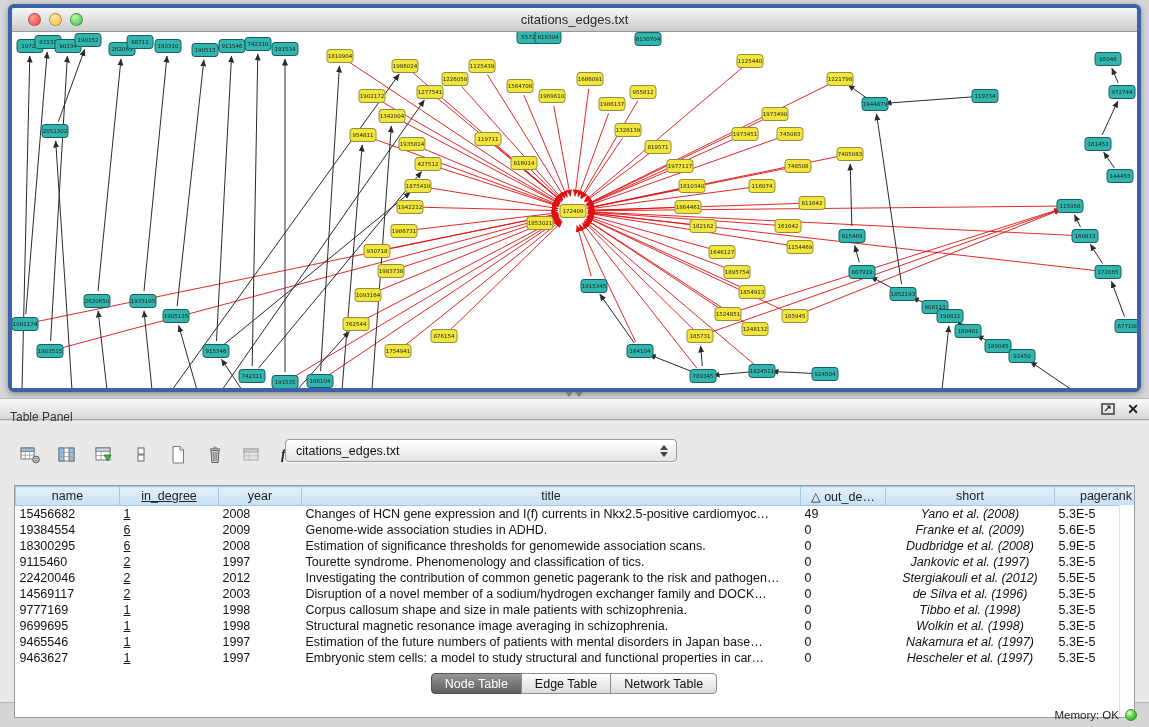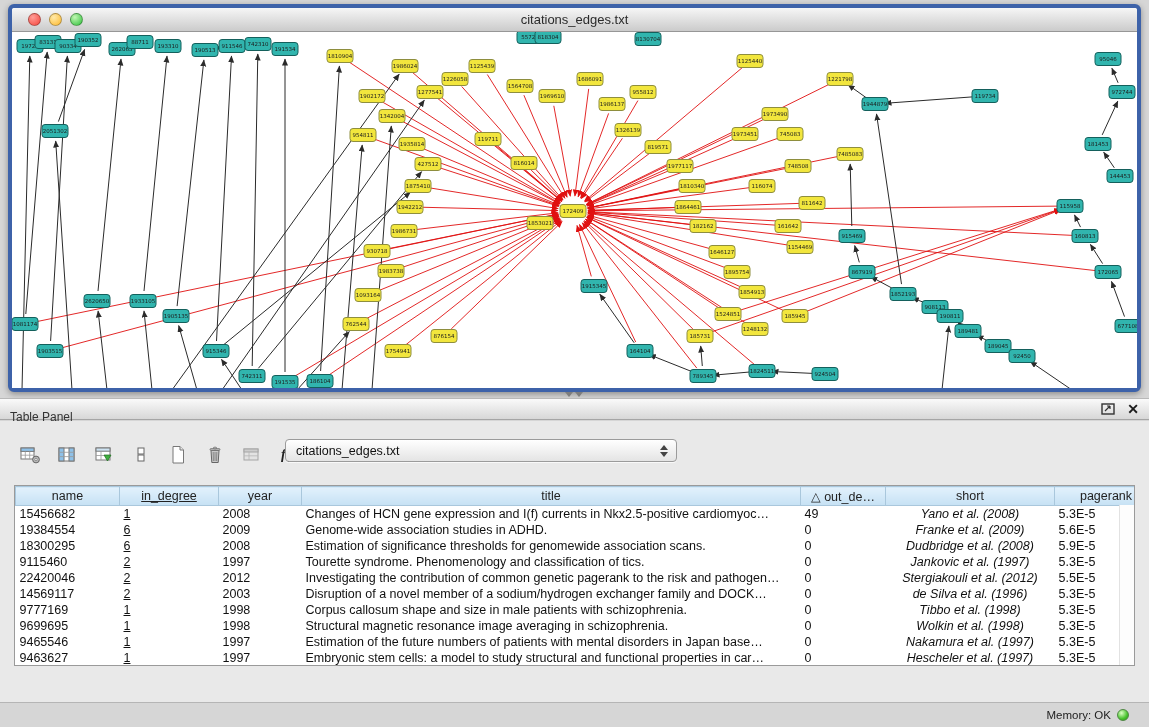--- a/index.html
+++ b/index.html
@@ -48,21 +48,21 @@
   .net-select{position:absolute;left:285px;top:18px;width:392px;height:23px;box-sizing:border-box;
     border:1px solid #9b9b9b;border-radius:4px;background:linear-gradient(#ffffff,#e4e4e4);
     display:flex;align-items:center;padding:0 6px 0 10px;box-shadow:0 1px 0 rgba(255,255,255,.7);}
   .net-select-value{flex:1;font-size:12.5px;color:#111;}
   .combo-arrows{display:flex;flex-direction:column;gap:2px;align-items:center;width:12px;}
   .combo-arrows .up{width:0;height:0;border-left:4px solid transparent;border-right:4px solid transparent;
     border-bottom:5px solid #444;}
   .combo-arrows .down{width:0;height:0;border-left:4px solid transparent;border-right:4px solid transparent;
     border-top:5px solid #444;}
 
-  .table-wrap{position:absolute;left:14px;top:64px;width:1121px;height:181px;box-sizing:border-box;
+  .table-wrap{position:absolute;left:14px;top:64px;width:1121px;height:233px;box-sizing:border-box;
     background:#fff;border:1px solid #9a9a9a;overflow:hidden;}
   table.data{border-collapse:collapse;table-layout:fixed;width:1095px;}
   table.data th{height:18px;background:linear-gradient(#e2f1fc,#c6e1f4);border:1px solid #a9c7dc;
     font-weight:normal;font-size:12.5px;color:#222;text-align:center;padding:0 3px;
     white-space:nowrap;overflow:hidden;}
   table.data td{height:16px;font-size:12.5px;color:#111;padding:0 4px;white-space:nowrap;
     overflow:hidden;text-overflow:clip;border:none;}
   .c0{width:97px;} .c1{width:92px;text-decoration:underline;} .c2{width:76px;} .c3{width:492px;}
   .c4{width:78px;} .c5{width:162px;} .c6{width:96px;}
   td.c5{text-align:center;font-style:italic;}
@@ -70,21 +70,21 @@
     border-left:1px solid #e2e2e2;}
 
   .tabs{position:absolute;left:0;top:252px;width:100%;display:flex;justify-content:center;}
   .tab{height:21px;padding:0 13px;font-size:12.5px;border:1px solid #8d8d8d;
     background:linear-gradient(#fdfdfd,#dcdcdc);color:#111;margin-left:-1px;
     font-family:"Liberation Sans",sans-serif;}
   .tab.active{background:linear-gradient(#969696,#5e5e5e);color:#fff;border-color:#545454;
     border-radius:4px 0 0 4px;}
   .tab.last{border-radius:0 4px 4px 0;}
 
-  .status{position:absolute;right:20px;bottom:6px;display:flex;align-items:flex-start;gap:6px;}
+  .status{position:absolute;right:12px;bottom:6px;display:flex;align-items:flex-start;gap:6px;}
   .status-label{font-size:11.5px;color:#222;}
   .mem-dot{width:12px;height:12px;border-radius:50%;border:1px solid #4e8742;
     background:radial-gradient(circle at 35% 30%,#dcffc4,#47c32c 60%,#2c9316);box-sizing:border-box;}
 </style>
 </head>
 <body>
 
 <div class="net-window">
   <div class="titlebar">
     <div class="traffic">
@@ -810,18 +810,23 @@
             <td class="c3">Embryonic stem cells: a model to study structural and functional properties in car…</td>
             <td class="c4">0</td>
             <td class="c5">Hescheler et al. (1997)</td>
             <td class="c6">5.3E-5</td>
           </tr>
         </tbody>
     </table>
     <div class="vscroll"></div>
   </div>
 
+  <div class="tabs">
+    <button class="tab active">Node Table</button>
+    <button class="tab">Edge Table</button>
+    <button class="tab last">Network Table</button>
+  </div>
 </div>
 
 <div class="status">
   <span class="status-label">Memory: OK</span>
   <span class="mem-dot"></span>
 </div>
 
 </body></html>

